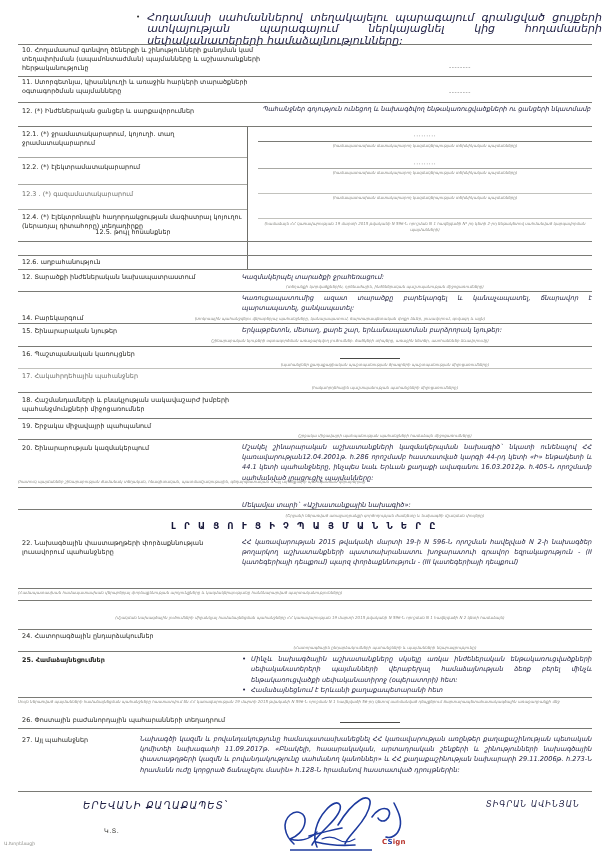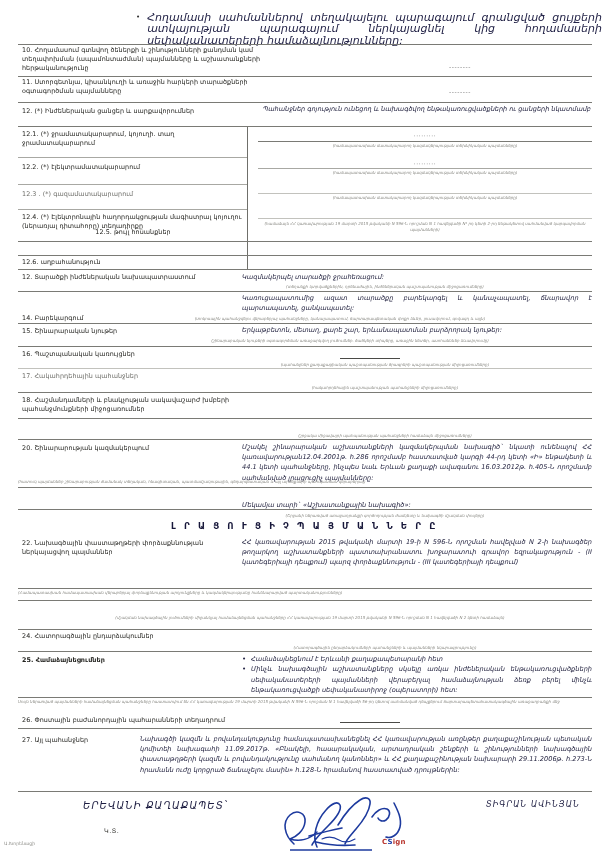--- a/index.html
+++ b/index.html
@@ -296,40 +296,44 @@
     </div>
     <div class="cell note" style="left:170px; top:385px; width:430px;">(հակահրդեհային պաշտպանության պահանջների միջոցառումները)</div>
 
     <div class="hr" style="left:18px; top:392px; width:574px;"></div>
     <div class="cell lbl" style="left:22px; top:396px; width:230px;">
       <span>18.</span>
       <span>Հաշմանդամների և բնակչության սակավաշարժ խմբերի պահանջմունքների միջոցառումներ</span>
     </div>
 
     <div class="hr" style="left:18px; top:418px; width:574px;"></div>
+    <div class="cell lbl" style="left:22px; top:422px; width:230px;">
+      <span>19.</span>
+      <span>Շրջակա միջավայրի պահպանում</span>
+    </div>
     <div class="cell note" style="left:170px; top:433px; width:430px;">(շրջակա միջավայրի պահպանության պահանջների համաձայն միջոցառումները)</div>
 
     <div class="hr" style="left:18px; top:439px; width:574px;"></div>
     <div class="cell lbl" style="left:22px; top:444px; width:215px;">
       <span>20.</span>
       <span>Շինարարության կազմակերպում</span>
     </div>
     <div class="cell val" style="left:242px; top:442px; width:350px;">Մշակել շինարարական աշխատանքների կազմակերպման նախագիծ` նկատի ունենալով ՀՀ կառավարության12.04.2001թ. հ.286 որոշմամբ հաստատված կարգի 44-րդ կետի «Ի» ենթակետի և 44.1 կետի պահանջները, ինչպես նաև Երևան քաղաքի ավագանու 16.03.2012թ. հ.405-Ն որոշմամբ սահմանված լրացուցիչ պայմանները:</div>
 
     <div class="hr" style="left:18px; top:487px; width:574px;"></div>
     <div class="cell note note-l" style="left:18px; top:479px; width:580px;">(հատուկ պայմաններ շինարարության ժամանակ տեղական, հնագիտական, պատմամշակութային, գեղարվեստական և այլ արժեքների պահպանման վերաբերյալ)</div>
     <div class="cell val" style="left:242px; top:500px; width:350px; text-align:left;">Մեկամյա տարի` «Աշխատանքային նախագիծ»:</div>
     <div class="cell note" style="left:170px; top:513px; width:430px;">(Շրջանի ներառված առաջադրանքի գործողության ժամկետը և նախագծի մշակման փուլերը)</div>
 
     <div class="hr" style="left:18px; top:509px; width:574px;"></div>
     <div class="sec-title" style="top:521px;">Լ Ր Ա Ց Ո Ւ Ց Ի Չ   Պ Ա Յ Մ Ա Ն Ն Ե Ր Ը</div>
 
     <div class="cell lbl" style="left:22px; top:539px; width:215px;">
       <span>22.</span>
-      <span>Նախագծային փաստաթղթերի փորձաքննության ներկայացվող պայմաններ</span>
+      <span>Նախագծային փաստաթղթերի փորձաքննության լուսավորում պահանջները</span>
     </div>
     <div class="cell val" style="left:242px; top:537px; width:350px;">ՀՀ կառավարության 2015 թվականի մարտի 19-ի N 596-Ն որոշման հավելված N 2-ի նախագծեր թողարկող աշխատանքների պատտախրանատու խոջարատուի գրավոր եզրակացություն - (II կատեգերիայի դեպքում) պարզ փորձաքննություն - (III կատեգերիայի դեպքում)</div>
     <div class="hr" style="left:18px; top:588px; width:574px;"></div>
     <div class="cell note note-l" style="left:18px; top:590px; width:580px;">(Համապատասխան համապատասխան վերաբերյալ փորձաքննության արդյունքները և կազմակերպությանը հանձնարարված պարտականությունները)</div>
 
     <div class="hr" style="left:18px; top:600px; width:574px;"></div>
     <div class="cell note" style="left:40px; top:615px; width:540px;">(մշակման նախագծային լուծումների միջանկյալ համաձայնեցման պահանջները ՀՀ կառավարության 19 մարտի 2015 թվականի N 596-Ն որոշման N 1 հավելվածի N 2 կետի համաձայն)</div>
 
     <div class="hr" style="left:18px; top:629px; width:574px;"></div>
     <div class="cell lbl" style="left:22px; top:632px; width:230px;">
@@ -337,22 +341,22 @@
       <span>Հատորագծային ընդարձակումներ</span>
     </div>
     <div class="cell note" style="left:170px; top:645px; width:430px;">(Հատորագծային ընդարձակումների պահանջների և պայմանների նկարագրությունը)</div>
 
     <div class="hr" style="left:18px; top:651px; width:574px;"></div>
     <div class="cell lbl" style="left:22px; top:656px; width:215px; font-weight:600;">
       <span>25.</span>
       <span>Համաձայնեցումներ</span>
     </div>
     <ul class="bullet-list" style="position:absolute; left:242px; top:654px; width:350px;">
+      <li>Մինչև նախագծային աշխատանքները սկսելը առկա ինժեներական ենթակառուցվածքների սեփականատերերի պայմանների վերաբերյալ համաձայնության ձեռք բերել մինչև ենթակառուցվածքի սեփականատիրոջ (օպերատորի) հետ:</li>
       <li>Համաձայնեցնում է Երևանի քաղաքապետարանի հետ</li>
-      <li>Մինչև նախագծային աշխատանքները սկսելը առկա ինժեներական ենթակառուցվածքների սեփականատերերի պայմանների վերաբերյալ համաձայնության ձեռք բերել մինչև ենթակառուցվածքի սեփականատիրոջ (օպերատորի) հետ:</li>
     </ul>
     <div class="hr" style="left:18px; top:697px; width:574px;"></div>
     <div class="cell note note-l" style="left:18px; top:699px; width:580px;">Սույն ներառված պայմանների համաձայնեցման պահանջները հաստատվում են ՀՀ կառավարության 19 մարտի 2015 թվականի N 596-Ն որոշման N 1 հավելվածի 56-րդ կետով սահմանված դեպքերում ճարտարապետահատակագծային առաջադրանքի մեջ</div>
 
     <div class="cell lbl" style="left:22px; top:716px; width:280px;">
       <span>26.</span>
       <span>Փոստային բաժանորդային պահարանների տեղադրում</span>
     </div>
     <div class="blank-line" style="left:340px; top:722px; width:60px;"></div>
     <div class="hr" style="left:18px; top:728px; width:574px;"></div>

